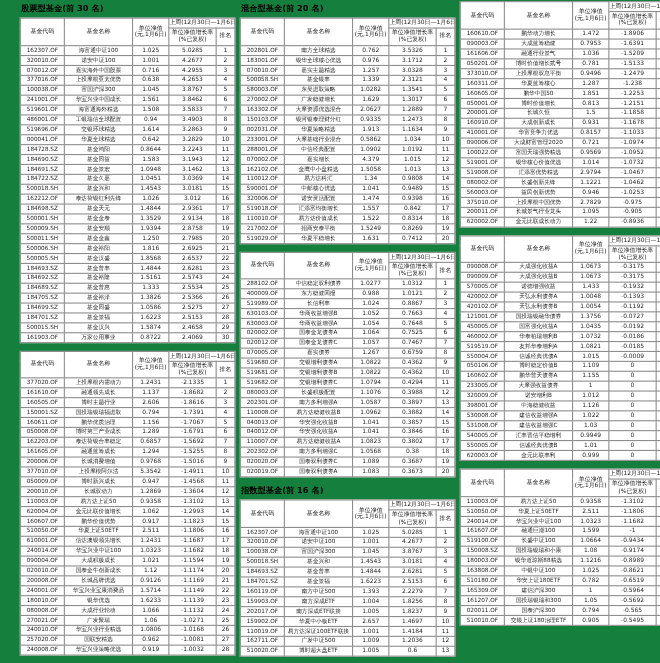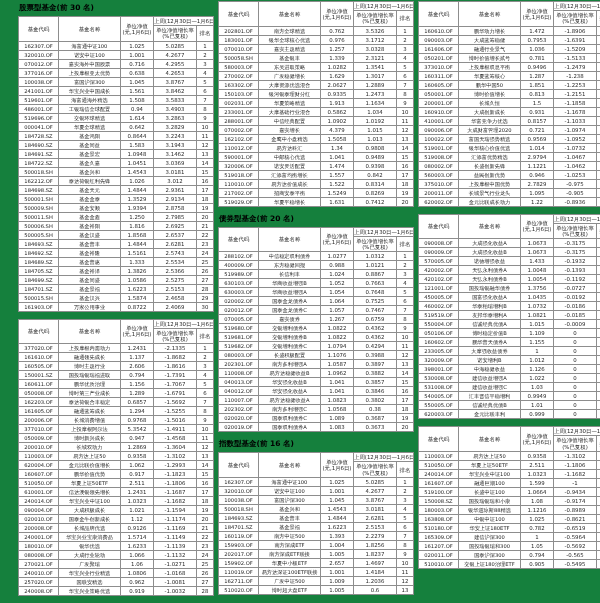--- a/index.html
+++ b/index.html
@@ -496,20 +496,21 @@
                 <td class="c3">-1.0032</td>
                 <td class="c4">28</td>
               </tr>
             </tbody>
         </table>
       </div>
     </div>
 
     <div class="col">
       <div class="tbl">
+        <div class="tbl-title">混合型基金(前 20 名)</div>
         <table>
           <colgroup>
               <col class="w-code">
               <col class="w-name">
               <col class="w-nav">
               <col class="w-growth">
               <col class="w-rank">
             </colgroup>
           <thead>
             <tr>
@@ -667,21 +668,20 @@
                 <td class="c0">519029.OF</td>
                 <td class="c1">华夏平稳增长</td>
                 <td class="c2">1.631</td>
                 <td class="c3">0.7412</td>
                 <td class="c4">20</td>
               </tr>
             </tbody>
         </table>
       </div>
       <div class="tbl">
-        <div class="tbl-title">债券型基金(前 20 名)</div>
         <table>
           <colgroup>
               <col class="w-code">
               <col class="w-name">
               <col class="w-nav">
               <col class="w-growth">
               <col class="w-rank">
             </colgroup>
           <thead>
             <tr>

